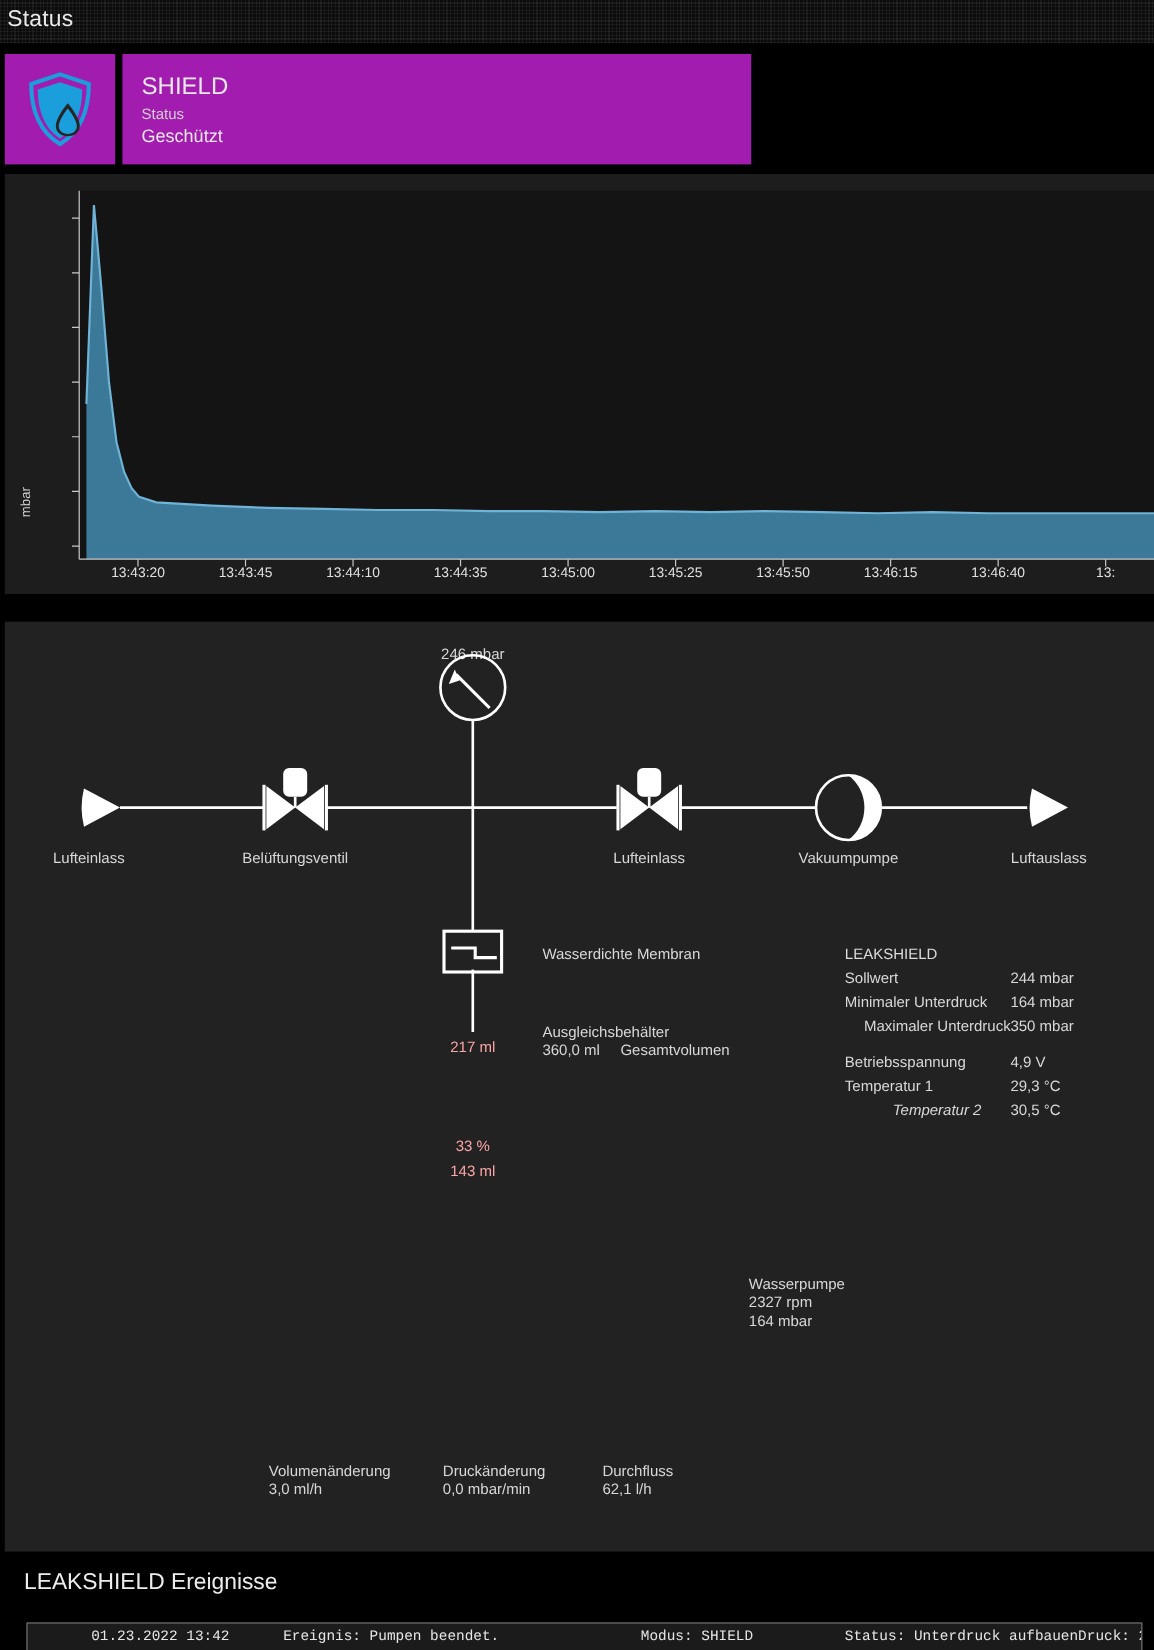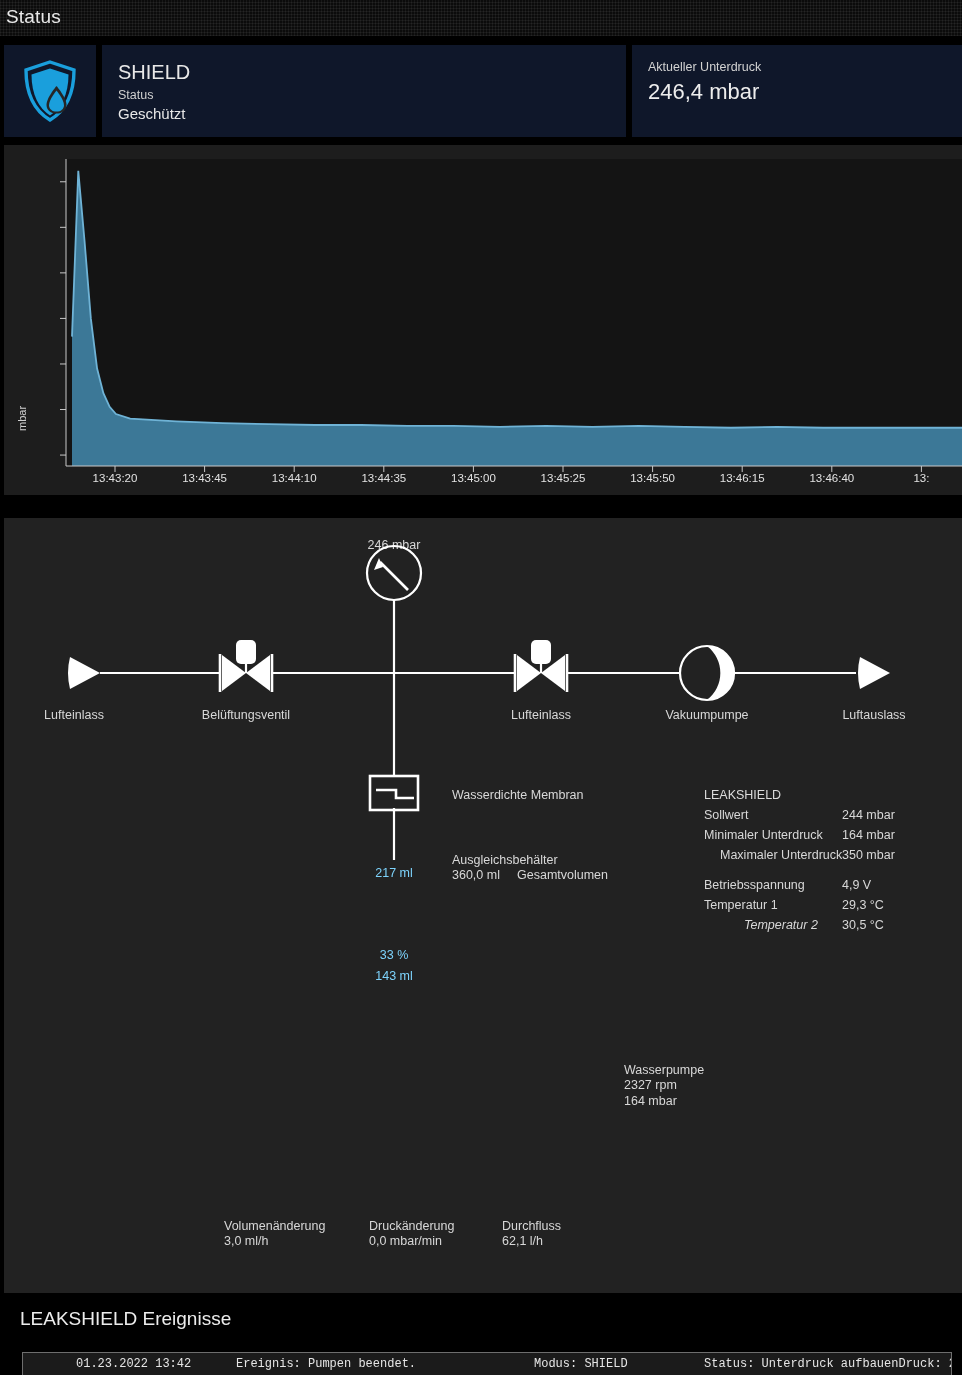--- a/index.html
+++ b/index.html
@@ -18,21 +18,21 @@
     background-image:
       repeating-linear-gradient(0deg,  rgba(255,255,255,.055) 0 1px, transparent 1px 3px),
       repeating-linear-gradient(90deg, rgba(255,255,255,.055) 0 1px, transparent 1px 3px);
   }
   .titlebar .t {
     position: absolute; left: 6px; top: 6px;
     font-size: 19px; color: #e9e9e9; font-weight: 300; letter-spacing: .2px;
   }
 
   
-  .card { position: absolute; background: #0f172a; }
+  .card { position: absolute; background: #a21caf; }
   #card-logo  { left: 4px;   top: 45px; width: 92px;  height: 92px; }
   #card-shield{ left: 102px; top: 45px; width: 524px; height: 92px; }
   #card-press { left: 632px; top: 45px; width: 330px; height: 92px; }
 
   .shield-svg { position: absolute; left: 17px; top: 14px; }
   .card-title { position: absolute; left: 16px; top: 16px; font-size: 20px; color: #e8e8e8; font-weight: 300; }
   .card-sub   { position: absolute; left: 16px; top: 43px; font-size: 12.5px; color: #cfcfcf; }
   .card-val   { position: absolute; left: 16px; top: 60px; font-size: 15px; color: #e8e8e8; font-weight: 300; }
   .card-lbl2  { position: absolute; left: 16px; top: 15px; font-size: 12.5px; color: #d2d2d2; }
   .card-big   { position: absolute; left: 16px; top: 34px; font-size: 22px; color: #ededed; font-weight: 300; }
@@ -45,21 +45,21 @@
     transform: rotate(-90deg); transform-origin: left top; white-space: nowrap;
   }
   .ytick { position: absolute; right: 0; font-size: 11.5px; color: #e2e2e2; text-align: right; white-space: nowrap; }
   .xtick { position: absolute; font-size: 11.5px; color: #e2e2e2; white-space: nowrap; transform: translateX(-50%); }
 
   
   #schem-panel { position: absolute; left: 4px; top: 518px; width: 958px; height: 775px; background: #222222; }
   .sv { position: absolute; left: 0; top: 0; }
   .lbl { position: absolute; font-size: 12.5px; color: #d8d8d8; white-space: nowrap; }
   .lbl-c { transform: translateX(-50%); }
-  .lbl-w { position: absolute; font-size: 12.5px; color: #7dd3fc; white-space: nowrap; }
+  .lbl-w { position: absolute; font-size: 12.5px; color: #fca5a5; white-space: nowrap; }
 
   .tbl { position: absolute; font-size: 12.5px; color: #d8d8d8; white-space: nowrap; }
   .tbl-h { color: #dcdcdc; }
 
   
   .ev-title { position: absolute; left: 20px; top: 1308px; font-size: 19px; color: #ececec; font-weight: 300; }
   #ev-box {
     position: absolute; left: 22px; top: 1352px; width: 930px; height: 24px;
     background: #1b1b1b; border: 1px solid #6e6e6e; overflow: hidden;
   }
@@ -86,24 +86,20 @@
       <path d="M35.5 31.5 C35.5 31.5 28 40.6 28 46.2 C28 50 31.3 52.6 35.5 52.6 C39.7 52.6 43 50 43 46.2 C43 40.6 35.5 31.5 35.5 31.5 Z" fill="#1a9fdc"></path>
     </svg>
   </div>
 
   <div class="card" id="card-shield">
     <div class="card-title">SHIELD</div>
     <div class="card-sub">Status</div>
     <div class="card-val">Geschützt</div>
   </div>
 
-  <div class="card" id="card-press">
-    <div class="card-lbl2">Aktueller Unterdruck</div>
-    <div class="card-big">246,4 mbar</div>
-  </div>
 
   <div id="chart-panel">
     <div class="ylabel">mbar</div>
     <div id="ytick-holder">
         <div class="ytick" style="top: 302.068px; width: 52px;">245</div>
         <div class="ytick" style="top: 256.519px; width: 52px;">250</div>
         <div class="ytick" style="top: 210.97px; width: 52px;">255</div>
         <div class="ytick" style="top: 165.421px; width: 52px;">260</div>
         <div class="ytick" style="top: 119.872px; width: 52px;">265</div>
         <div class="ytick" style="top: 74.3234px; width: 52px;">270</div>

